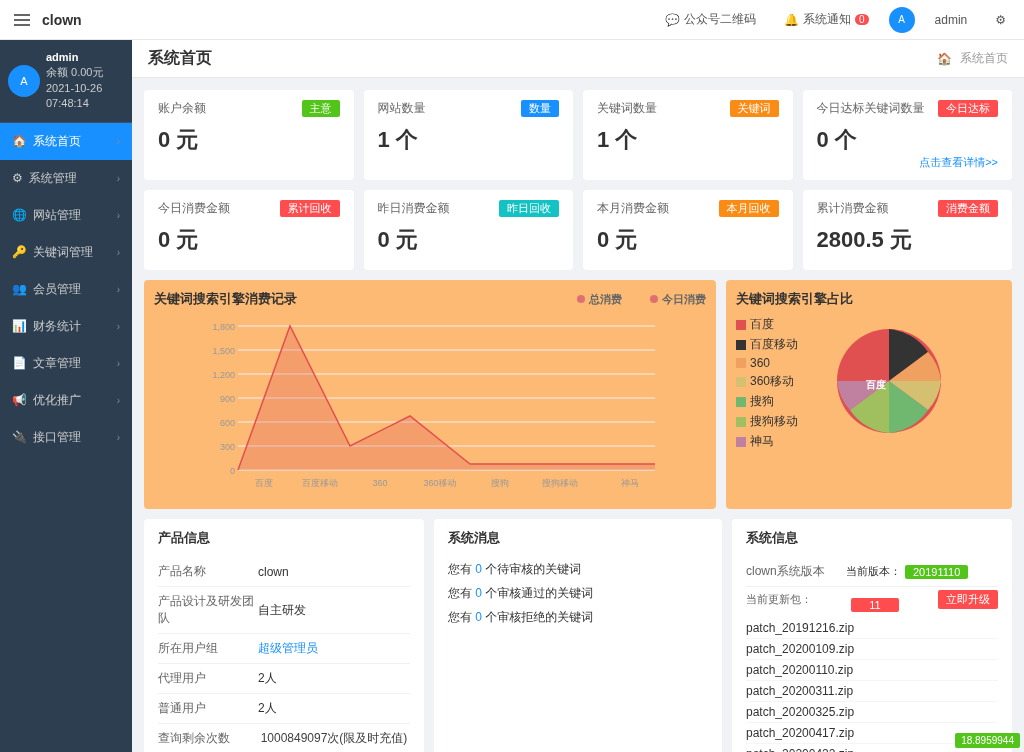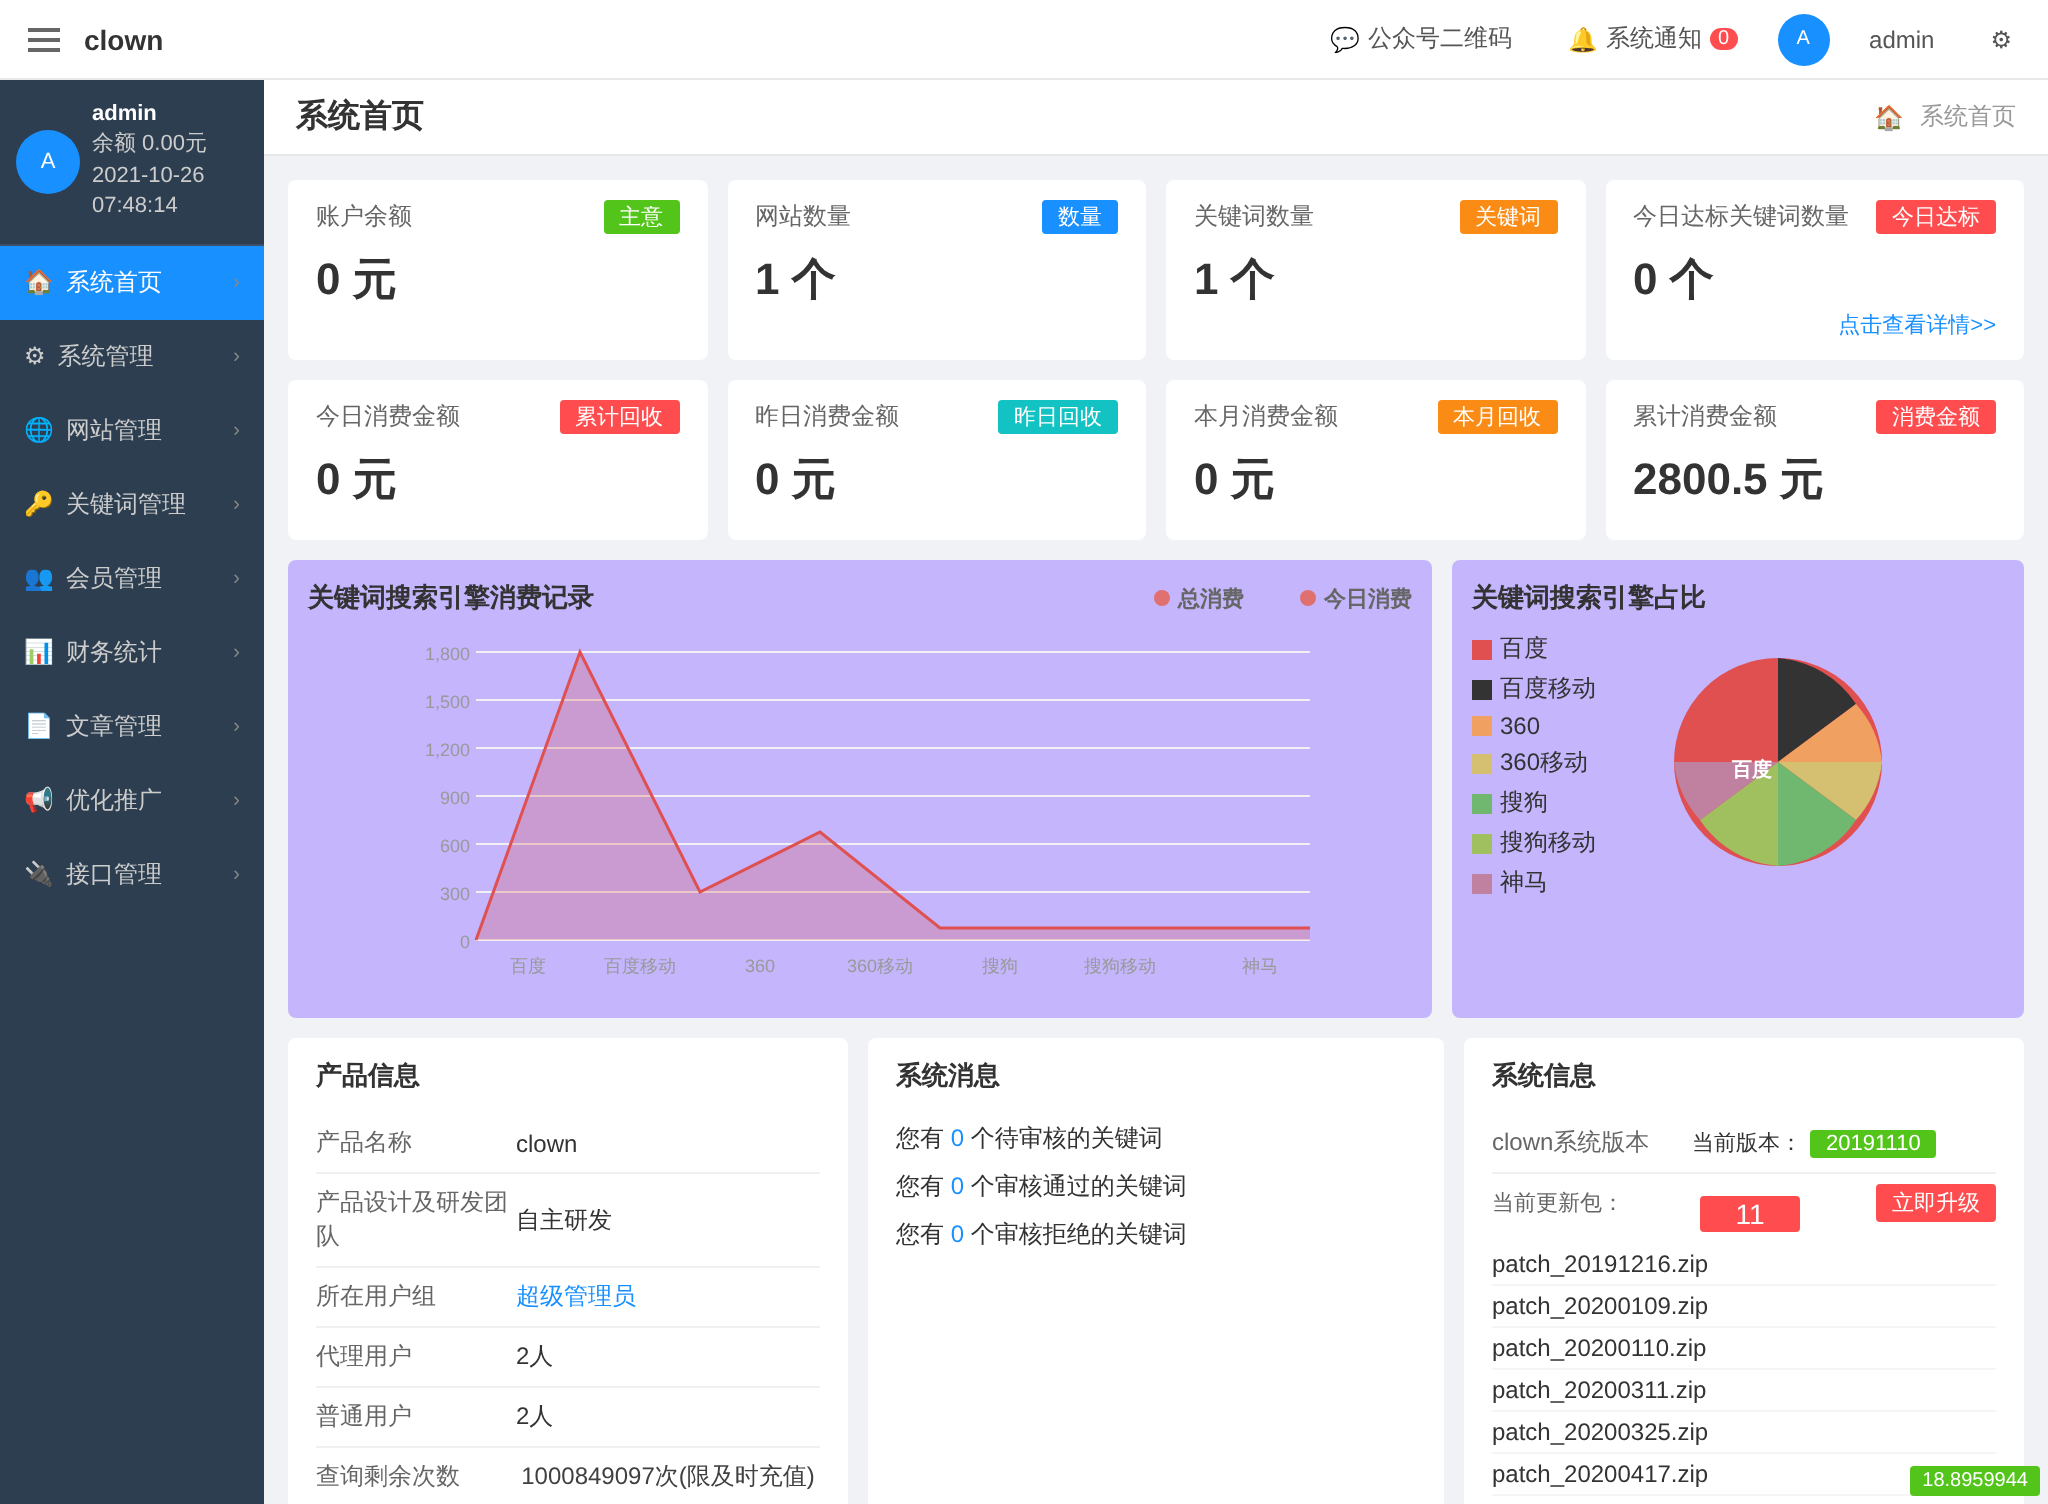--- a/index.html
+++ b/index.html
@@ -47,21 +47,21 @@
     .stat-label { font-size: 12px; color: #666; }
     .stat-badge { padding: 1px 8px; border-radius: 2px; font-size: 11px; color: #fff; text-align: center; }
     .stat-value { font-size: 22px; font-weight: bold; color: #333; }
     .stat-note { font-size: 11px; color: #1890ff; text-align: right; }
 
     
     .stats-row2 { display: grid; grid-template-columns: repeat(4, 1fr); gap: 10px; margin-bottom: 10px; }
 
     
     .chart-section { display: grid; grid-template-columns: 2fr 1fr; gap: 10px; margin-bottom: 10px; }
-    .chart-card { background: #c4b5fd; border-radius: 4px; padding: 10px; }
+    .chart-card { background: #fdba74; border-radius: 4px; padding: 10px; }
     .chart-title { font-size: 13px; font-weight: bold; margin-bottom: 8px; display: flex; align-items: center; justify-content: space-between; }
     .chart-legend { display: flex; gap: 28px; font-size: 11px; color: #666; }
     .legend-item { display: flex; align-items: center; gap: 4px; }
     .legend-dot { width: 8px; height: 8px; border-radius: 50%; }
     .pie-legend-item { display: flex; align-items: center; gap: 4px; margin-bottom: 3px; }
     .pie-dot { width: 10px; height: 10px; }
 
     
     .bottom-section { display: grid; grid-template-columns: 280px 1fr 280px; gap: 10px; }
     .info-card { background: #fff; border-radius: 4px; padding: 10px 14px; }
@@ -72,21 +72,21 @@
     .info-val { color: #333; flex: 1; }
     .info-val.link { color: #1890ff; cursor: pointer; }
     .info-val.red { color: #404040; text-align: center; }
     .system-msg { font-size: 12px; color: #333; line-height: 2; }
     .system-msg a { color: #1890ff; }
     .system-version-badge { background: #52c41a; color: #fff; padding: 1px 8px; border-radius: 2px; font-size: 11px; }
     .update-btn { background: #ff4d4f; color: #fff; border: none; padding: 2px 8px; border-radius: 2px; font-size: 11px; cursor: pointer; }
     .patch-item { padding: 3px 0; border-bottom: 1px solid #f5f5f5; }
 
     .patch-update-row { display: flex; align-items: center; justify-content: space-between; margin-bottom: 6px; }
-    .patch-count-badge { background: #ff4d4f; color: #fff; padding: 1px 18px; border-radius: 2px; font-size: 14px; margin-top: 11px; }
+    .patch-count-badge { background: #ff4d4f; color: #fff; padding: 1px 18px; border-radius: 2px; font-size: 11px; margin-top: 11px; }
 
     .scroll-inner { max-height: 200px; overflow-y: auto; }
   </style>
 </head>
 <body>
 
 <div class="top-header">
   <div class="top-header-left">
     <div class="hamburger-icon">
       <span></span>

